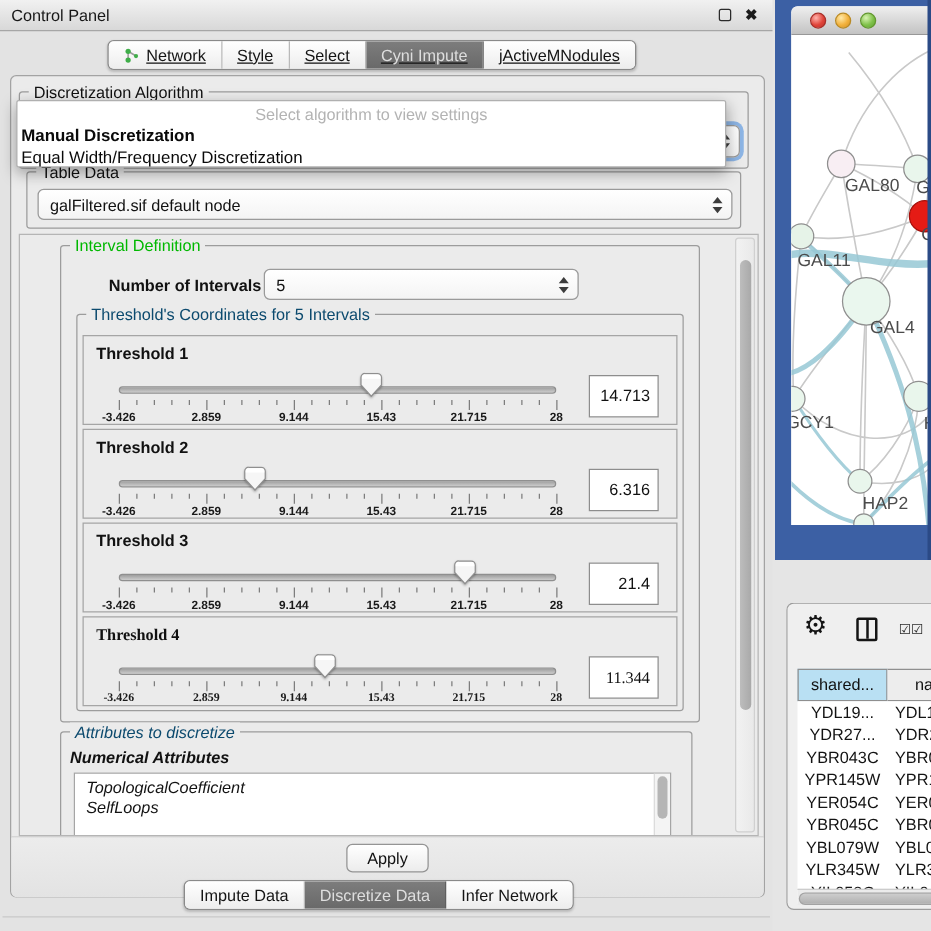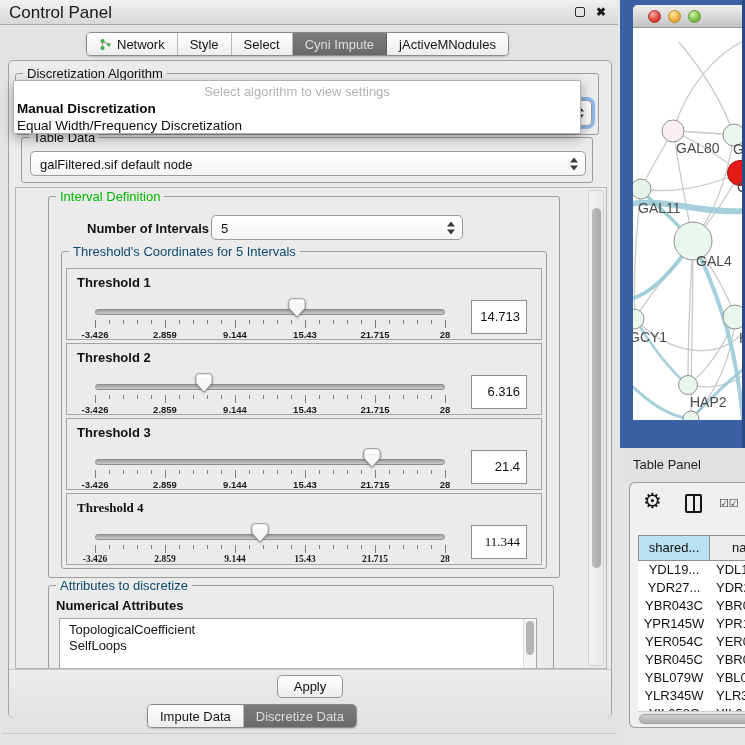--- a/index.html
+++ b/index.html
@@ -4,26 +4,26 @@
 <style>
   *{box-sizing:border-box;margin:0;padding:0;}
   body{background:#999;}
   .screen{position:relative;width:745px;height:745px;background:#e5e5e5;overflow:hidden;
     font-family:"Liberation Sans",sans-serif;color:#111;}
 
   
   .cp{position:absolute;left:0;top:0;width:618px;height:745px;background:#e3e3e3;}
   .cp::after{content:"";position:absolute;left:2px;right:2px;top:733px;height:1px;background:#c9c9c9;}
   .cp-title{position:absolute;left:0;top:0;width:100%;height:25px;background:linear-gradient(#f1f1f1,#d8d8d8);border-bottom:1px solid #a6a6a6;}
-  .cp-title-text{position:absolute;left:9px;top:0;line-height:25px;font-size:17px;color:#171717;}
+  .cp-title-text{position:absolute;left:9px;top:0;line-height:25px;font-size:13px;color:#171717;}
   .cp-float{position:absolute;right:33px;top:7px;width:10px;height:10px;border:1.5px solid #2b2b2b;border-radius:2px;}
   .cp-close{position:absolute;right:12px;top:5px;font-size:12px;color:#1b1b1b;font-weight:bold;}
 
   .seg-bar{position:absolute;display:flex;height:24px;background:#fbfbfb;border:1px solid #8a8a8a;border-radius:5px;overflow:hidden;box-shadow:0 1px 2px rgba(0,0,0,.18);}
-  .top-tabs{left:86px;top:32px;}
+  .top-tabs{left:86px;top:32px;text-decoration:underline;}
   .bottom-tabs{left:147px;top:704px;}
   .seg{display:flex;align-items:center;padding:0 12px;font-size:13px;color:#141414;background:linear-gradient(#ffffff,#ededed);white-space:nowrap;}
   .seg+.seg{border-left:1px solid #b9b9b9;}
   .seg.sel{background:linear-gradient(#7d7d7d,#696969);color:#dedede;}
   .seg.sel+.seg{border-left-color:#5f5f5f;}
 
   .panel{position:absolute;left:8px;top:60px;width:604px;height:658px;background:#ebebeb;border:1px solid #a3a3a3;border-radius:5px;}
 
   .group{position:absolute;border:1px solid #9c9c9c;border-radius:3px;}
   .glabel{position:absolute;top:-8px;left:7px;background:#ebebeb;padding:0 4px;font-size:13px;white-space:nowrap;}
@@ -57,21 +57,21 @@
 
   .thr-row{position:absolute;left:4px;width:476px;height:72px;border:1px solid #a5a5a5;background:#ebebeb;}
   .thr-label{position:absolute;left:10px;top:6px;font-weight:bold;font-size:13px;}
   .track{position:absolute;left:28px;top:40px;width:350px;height:6px;background:linear-gradient(#9e9e9e,#cccccc);border:1px solid #8f8f8f;border-radius:4px;}
   .tick{position:absolute;top:51px;width:1px;background:#7d7d7d;height:4px;}
   .tick.maj{height:8px;}
   .tlab{position:absolute;top:60px;transform:translateX(-50%);font-size:9.5px;font-weight:bold;color:#1a1a1a;white-space:nowrap;}
   .thumb{position:absolute;top:29px;width:18px;height:20px;filter:drop-shadow(0 1px 1px rgba(0,0,0,.3));}
   .thr-value{position:absolute;left:404px;top:31px;width:56px;height:34px;background:#fff;border:1px solid #8d8d8d;font-size:13px;line-height:32px;text-align:right;padding-right:6px;}
 
-  .ag{left:32px;top:397px;width:506px;height:112px;}
+  .ag{left:32px;top:397px;width:506px;height:112px;font-style:italic;}
   .attr-title{position:absolute;left:7px;top:12px;font-size:13px;font-weight:bold;}
   .listbox{position:absolute;left:10px;top:32px;width:478px;height:80px;background:#fff;border:1px solid #a5a5a5;}
   .listbox ul{margin:0;padding:3px 0 0 9px;list-style:none;font-size:13px;color:#131313;}
   .listbox li{line-height:16px;white-space:nowrap;}
   .lb-sb{position:absolute;right:0;top:0;bottom:0;width:13px;background:#f4f4f4;border-left:1px solid #dcdcdc;}
   .lb-sb::after{content:"";position:absolute;left:2px;top:2px;width:8px;height:34px;border-radius:4px;background:#b5b5b5;}
 
   .vscroll{position:absolute;right:2px;top:2px;bottom:2px;width:16px;background:linear-gradient(90deg,#f2f2f2,#e9e9e9);border:1px solid #d0d0d0;border-radius:3px;}
   .vthumb{position:absolute;left:3px;top:17px;width:9px;height:360px;background:linear-gradient(90deg,#bdbdbd,#a9a9a9);border-radius:5px;}
 
@@ -381,20 +381,23 @@
       </div>
     </div>
 
     <nav class="seg-bar bottom-tabs" id="bottom-tabs">
         <div class="seg">
           <span>Impute Data</span>
         </div>
         <div class="seg sel">
           <span>Discretize Data</span>
         </div>
+        <div class="seg">
+          <span>Infer Network</span>
+        </div>
       </nav>
   </section>
 
   <section class="net">
     <div class="net-win">
       <div class="net-titlebar">
         <span class="tl red"></span>
         <span class="tl yellow"></span>
         <span class="tl green"></span>
       </div>
@@ -450,23 +453,20 @@
             <text x="63" y="238">GAL4</text>
             <text x="-4" y="314">GCY1</text>
             <text x="106" y="315">H</text>
             <text x="57" y="379">HAP2</text>
           </g>
         </svg>
       </div>
     </div>
   </section>
 
-  <div class="tp-strip">
-    <span>Table Panel</span>
-  </div>
   <section class="tp">
     <div>
       <span class="tp-gear">⚙</span>
       <span class="tp-split">
           <i></i>
         </span>
       <span class="tp-checks">☑☑</span>
     </div>
     <div class="tp-head" id="tp-head">
         <div class="c1">shared...</div>

